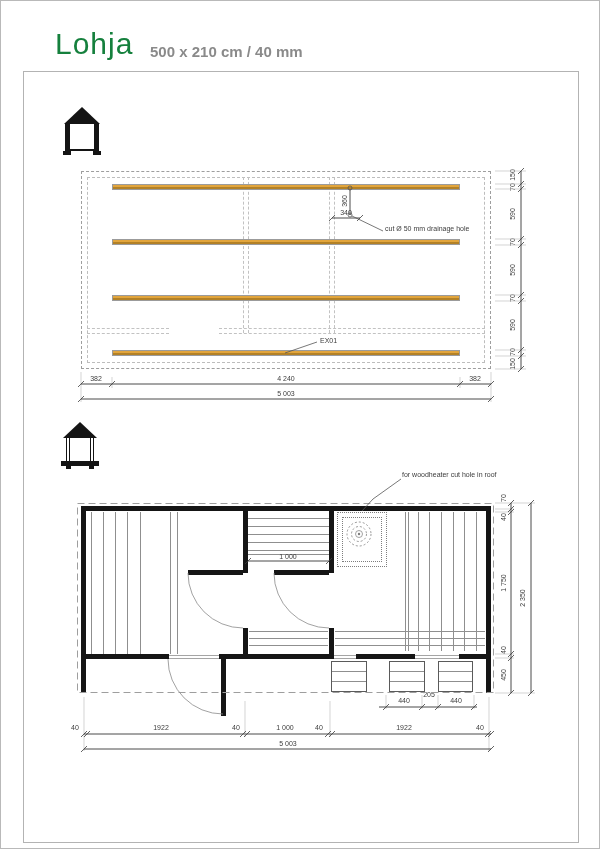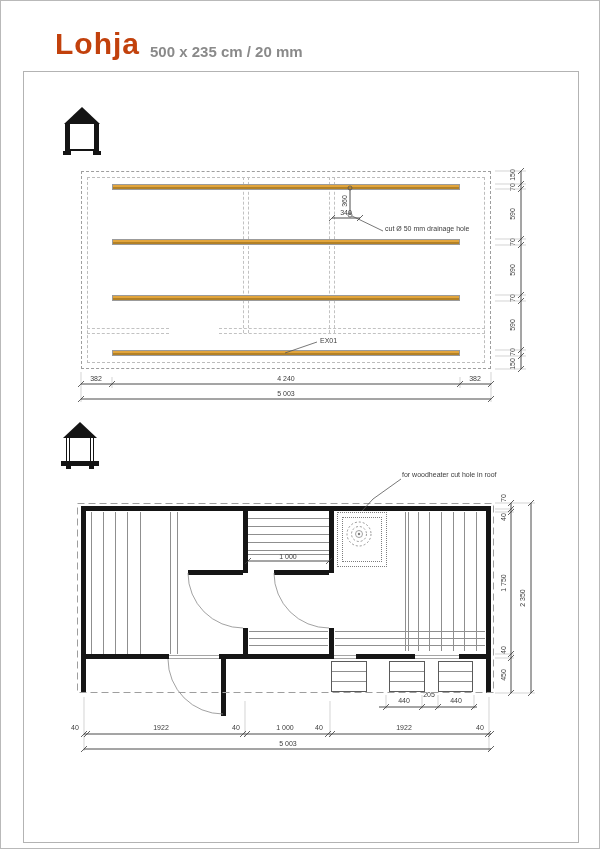--- a/index.html
+++ b/index.html
@@ -1,19 +1,19 @@
 <!DOCTYPE html>
 <html><head>
 <meta charset="utf-8">
 <style>
   html,body{margin:0;padding:0;background:#fff;}
   .page{position:relative;width:600px;height:849px;background:#fff;border:1px solid #b9b9b9;box-sizing:border-box;overflow:hidden;font-family:"Liberation Sans",sans-serif;}
   .abs{position:absolute;}
   .frame{position:absolute;left:22px;top:70px;width:556px;height:772px;border:1px solid #b3b3b3;box-sizing:border-box;}
-  .title{position:absolute;left:54px;top:26px;font-size:30px;font-weight:bold;color:#c2410c;letter-spacing:1px;}
+  .title{position:absolute;left:54px;top:26px;font-size:30px;font-weight:normal;color:#15803d;letter-spacing:1px;}
   .subtitle{position:absolute;left:149px;top:42px;font-size:15px;font-weight:bold;color:#8a8a8a;}
   .dimtext{position:absolute;font-size:7px;color:#3c3c3c;white-space:nowrap;transform:translate(-50%,-50%);}
   .dimtext.rot{transform:translate(-50%,-50%) rotate(-90deg);}
   .note{position:absolute;font-size:7px;color:#3c3c3c;white-space:nowrap;}
   .wall{position:absolute;background:#151515;}
   .beam{position:absolute;height:6px;background:#E2A53C;border:1px solid #9b9b9b;box-sizing:border-box;box-shadow:inset 0 -2px 0 rgba(140,100,20,.55);}
   .dashA{position:absolute;border:1px dashed #9e9e9e;box-sizing:border-box;}
   .dashB{position:absolute;border:1px dashed #bdbdbd;box-sizing:border-box;}
   .dashv{position:absolute;width:0;border-left:1px dashed #c2c2c2;}
   .dashh{position:absolute;height:0;border-top:1px dashed #c2c2c2;}
@@ -24,21 +24,21 @@
   .stepbox{position:absolute;border:1px solid #5a5a5a;box-sizing:border-box;background:#fff;}
   .roof{position:absolute;width:0;height:0;}
   .foot{position:absolute;background:#141414;}
 </style>
 </head>
 <body>
 
 <div class="page">
 
   <div class="title">Lohja</div>
-  <div class="subtitle">500 x 235 cm / 20 mm</div>
+  <div class="subtitle">500 x 210 cm / 40 mm</div>
   <div class="frame"></div>
 
   <div class="abs" style="left:63px;top:106px;width:36px;height:50px">
     <div class="roof" style="left:0;top:0;border-left:18px solid transparent;border-right:18px solid transparent;border-bottom:17px solid #141414;"></div>
     <div class="abs" style="left:1px;top:17px;width:34px;height:27px;border-left:5px solid #141414;border-right:5px solid #141414;border-bottom:2px solid #141414;box-sizing:border-box;"></div>
     <div class="foot" style="left:-1px;top:44px;width:8px;height:4px"></div>
     <div class="foot" style="right:-1px;top:44px;width:8px;height:4px"></div>
   </div>
 
   <div class="dashA" style="left:80px;top:170px;width:410px;height:198px"></div>

